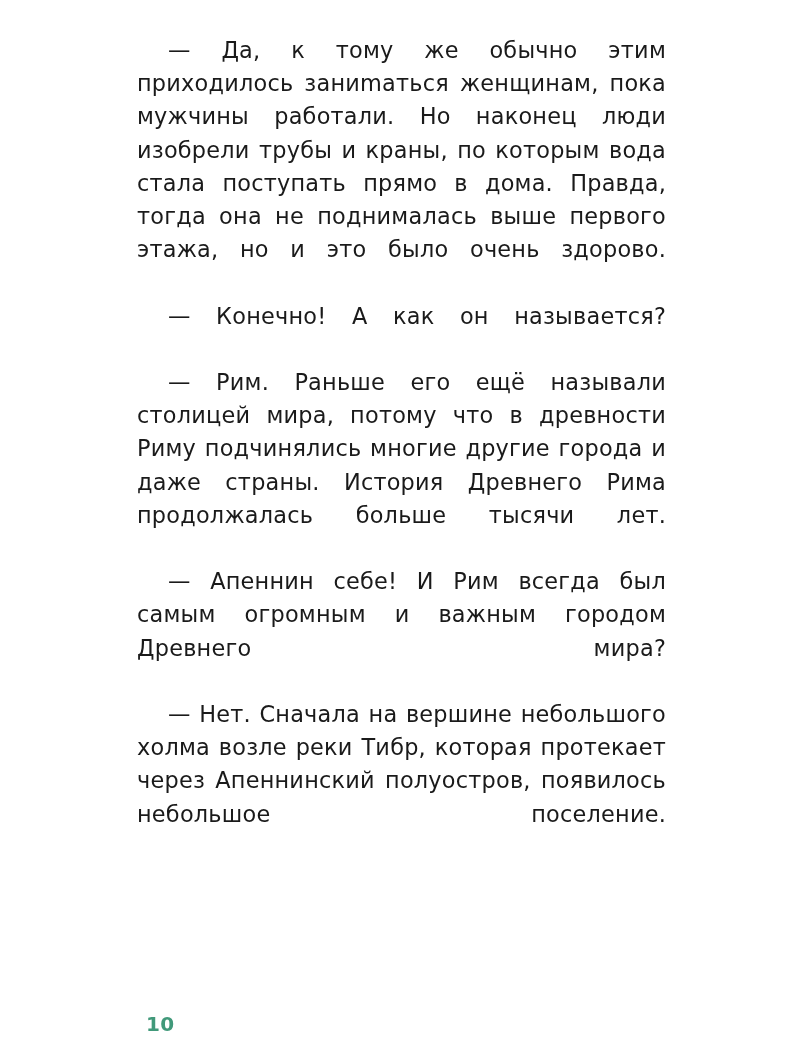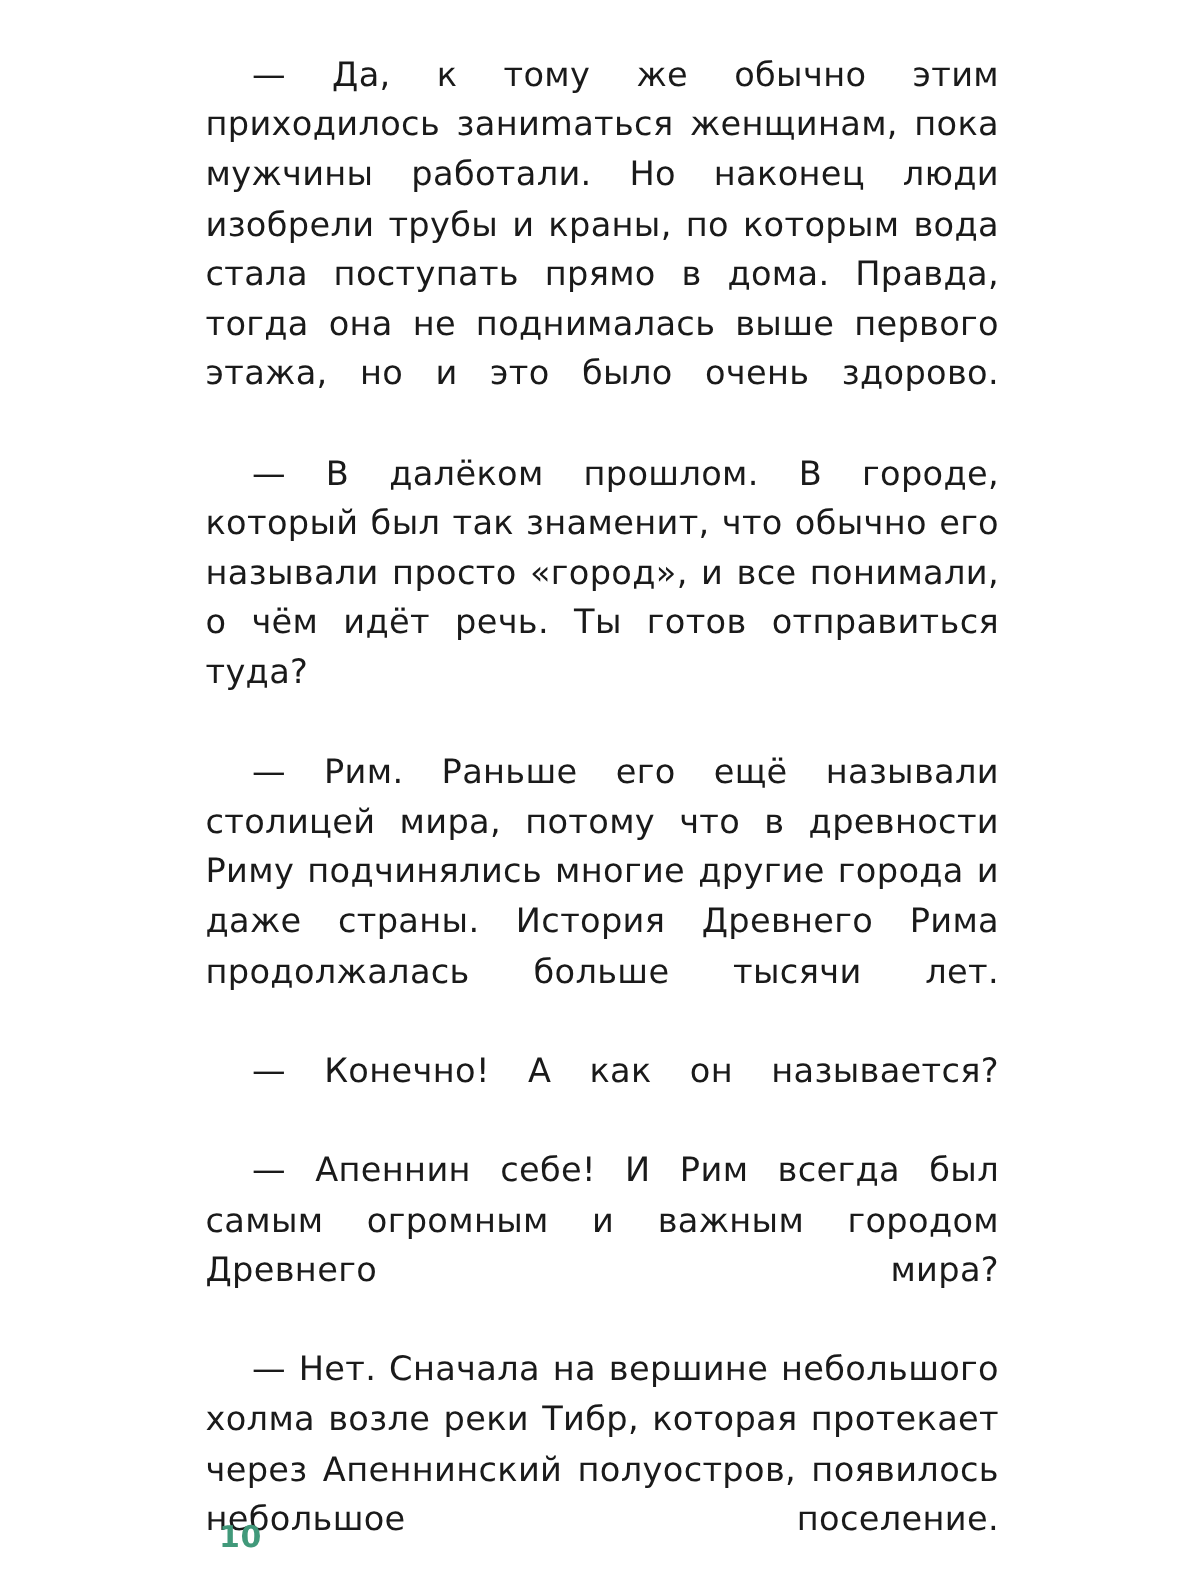--- a/index.html
+++ b/index.html
@@ -65,23 +65,22 @@
     line-height: 1;
   }
 </style>
 </head>
 <body>
 
 <div class="page">
 
   <div class="text-column">
     <p class="para">— Да, к тому же обычно этим приходилось зани­mаться женщинам, пока мужчины работали. Но на­конец люди изобрели трубы и краны, по которым вода стала поступать прямо в дома. Правда, тогда она не поднималась выше первого этажа, но и это было очень здорово.</p>
-    <p class="para">— В далёком прошлом. В городе, который был так знаменит, что обычно его называли просто «го­род», и все понимали, о чём идёт речь. Ты готов отправиться туда?</p>
+    <p class="para">— Конечно! А как он называется?</p>
     <p class="para">— Рим. Раньше его ещё называли столицей мира, потому что в древности Риму подчинялись многие другие города и даже страны. История Древнего Рима продолжалась больше тысячи лет.</p>
-    <p class="para">— Конечно! А как он называется?</p>
     <p class="para">— Апеннин себе! И Рим всегда был самым огром­ным и важным городом Древнего мира?</p>
     <p class="para">— Нет. Сначала на вершине небольшого холма возле реки Тибр, которая протекает через Апеннин­ский полуостров, появилось небольшое поселение.</p>
 
   </div>
 
   <div class="page-number">10</div>
 
 </div>
 
 </body></html>

